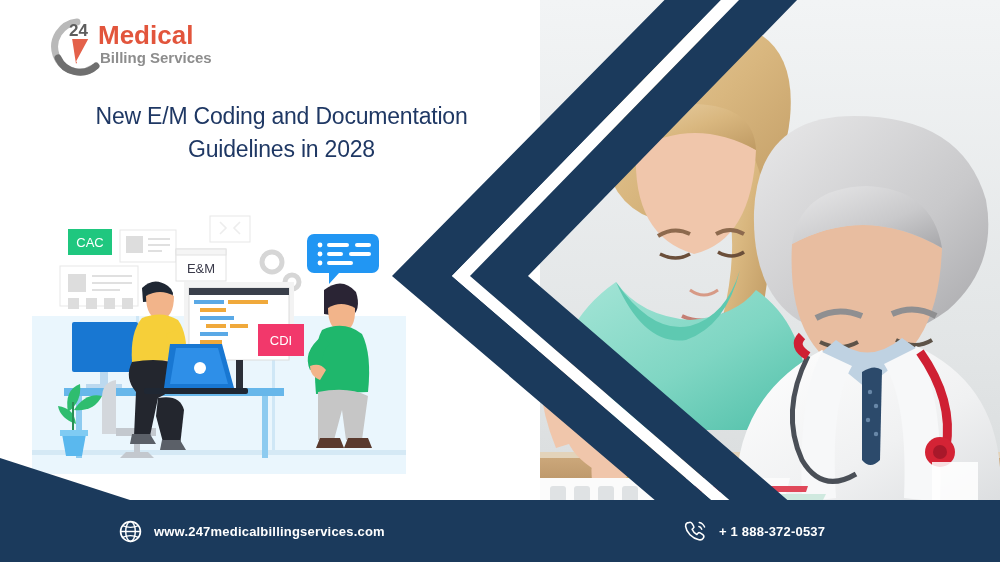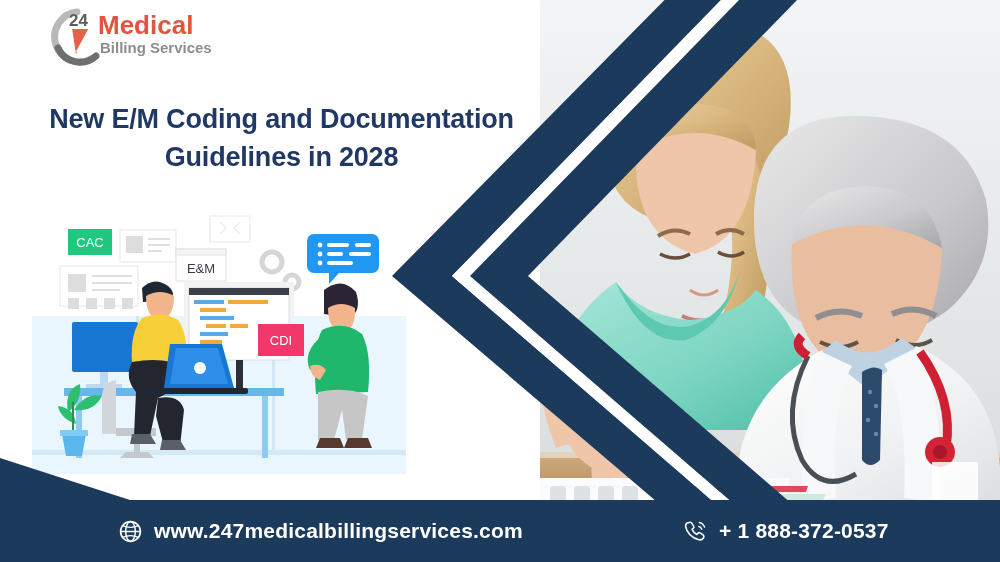--- a/index.html
+++ b/index.html
@@ -3,27 +3,27 @@
 <meta charset="utf-8">
 <style>
   html,body{margin:0;padding:0;background:#ffffff;}
   body{font-family:"Liberation Sans", sans-serif;}
 
   .banner{
     position:relative;width:1000px;height:562px;overflow:hidden;background:#ffffff;
   }
 
   
-  .logo{position:absolute;left:36px;top:4px;width:180px;height:62px;}
+  .logo{position:absolute;left:36px;top:14px;width:180px;height:62px;}
   .logo svg{display:block;}
 
   
   .title{
     position:absolute;left:14px;top:100px;width:535px;
-    color:#1f3864;font-weight:bold;font-size:27px;line-height:1.42;
+    color:#1f3864;font-weight:normal;font-size:23px;line-height:1.42;
     letter-spacing:-0.2px;text-align:center;
   }
   .title .l1{display:block;}
   .title .l2{display:block;}
 
   
   .illus{position:absolute;left:24px;top:212px;width:390px;height:272px;}
   .illus svg{display:block;width:390px;height:272px;}
 
   
@@ -38,21 +38,21 @@
   
   .footer{
     position:absolute;left:0;bottom:0;width:1000px;height:62px;background:#1b3a5c;
   }
   .f-item{
     position:absolute;top:0;height:62px;display:flex;align-items:center;gap:11px;
     color:#ffffff;
   }
   .f-web{left:118px;}
   .f-tel{left:683px;}
-  .f-item .txt{font-size:21px;font-weight:bold;letter-spacing:0.2px;white-space:nowrap;}
+  .f-item .txt{font-size:13px;font-weight:bold;letter-spacing:0.2px;white-space:nowrap;}
   .f-item .ico{width:25px;height:25px;display:block;flex:0 0 25px;}
 </style>
 </head>
 <body>
 
 <div class="banner">
 
   <div class="logo">
     <svg viewBox="0 0 180 62" width="180" height="62" aria-hidden="true">
       <g>

